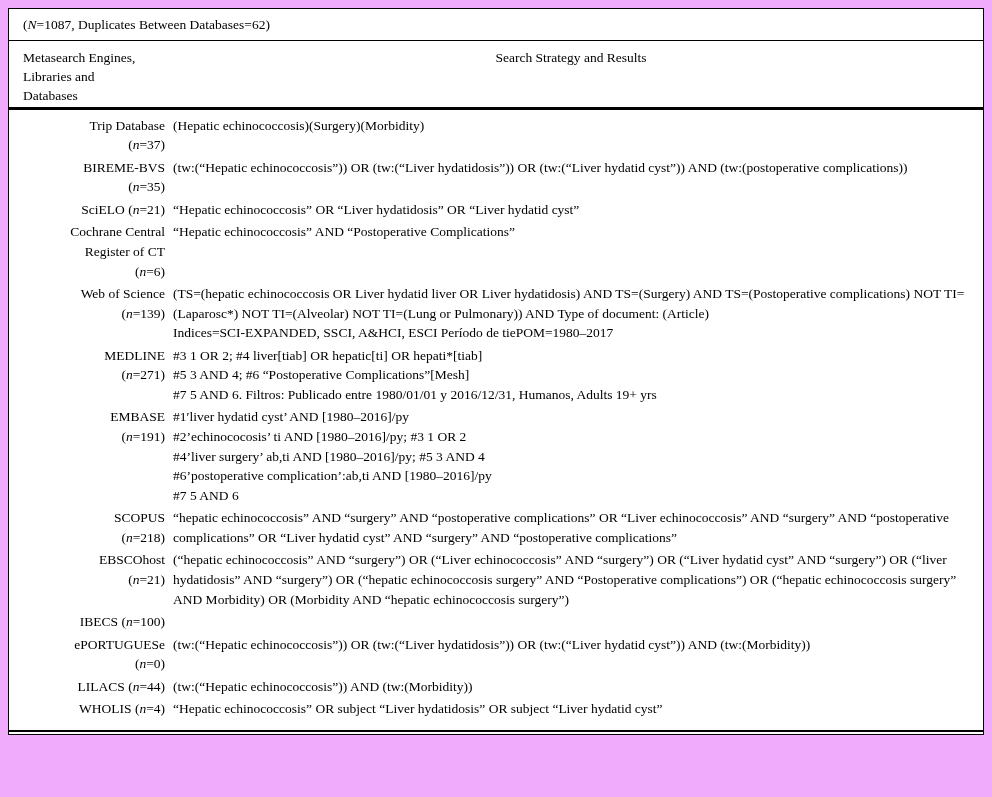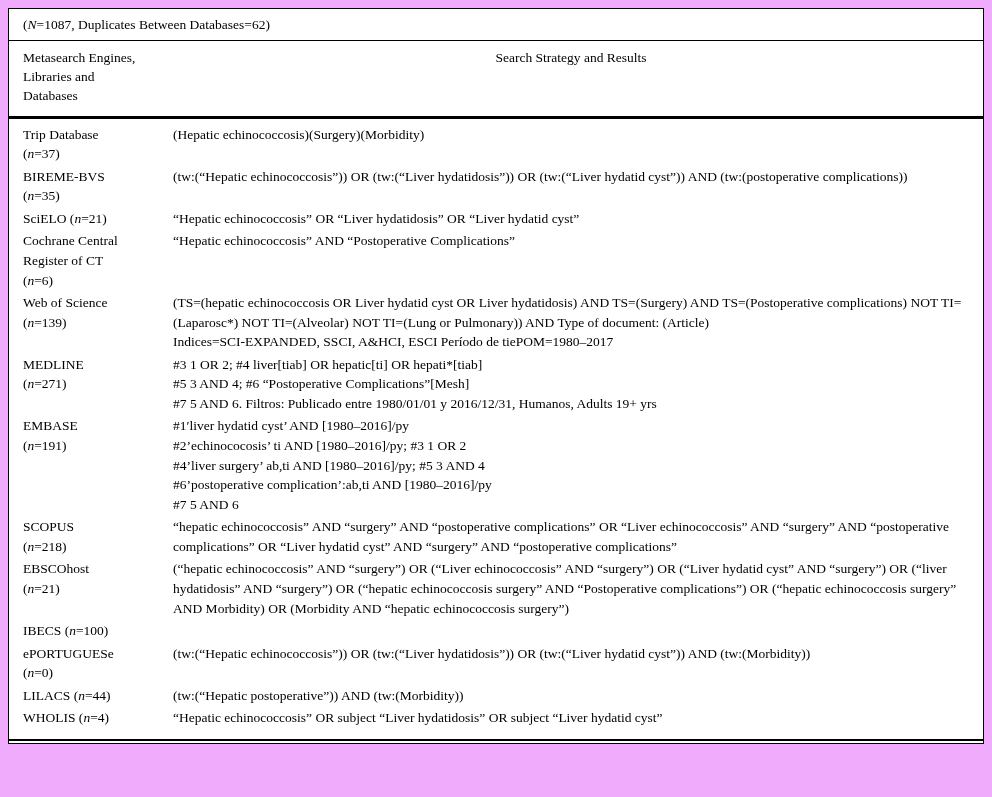--- a/index.html
+++ b/index.html
@@ -24,21 +24,21 @@
     background: #fff;
   }
   .caption-row {
     padding: 7px 14px 5px 14px;
     border-bottom: 1px solid #000;
     font-size: 13.5px;
     line-height: 1.4;
   }
   .header-row {
     display: flex;
-    padding: 8px 14px 10px 14px;
+    padding: 8px 14px 1px 14px;
     border-bottom: 3px solid #000;
     font-size: 13.5px;
     line-height: 1.4;
   }
   .header-col-1 {
     width: 150px;
     flex-shrink: 0;
     white-space: pre-line;
   }
   .header-col-2 {
@@ -54,20 +54,21 @@
   .row {
     display: flex;
     margin-bottom: 3px;
   }
   .cell.name {
     width: 150px;
     flex-shrink: 0;
     padding-right: 8px;
     box-sizing: border-box;
     white-space: pre-line;
+    text-align: right;
   }
   .cell.strategy {
     flex: 1;
     min-width: 0;
   }
   .line {
     word-wrap: break-word;
   }
   i { font-style: italic; }
 </style>
@@ -112,21 +113,21 @@
 Register of CT
 (<i>n</i>=6)</div>
           <div class="cell strategy">
             <div class="line">“Hepatic echinococcosis” AND “Postoperative Complications”</div>
           </div>
         </div>
         <div class="row">
           <div class="cell name">Web of Science
 (<i>n</i>=139)</div>
           <div class="cell strategy">
-            <div class="line">(TS=(hepatic echinococcosis OR Liver hydatid cyst OR Liver hydatidosis) AND TS=(Surgery) AND TS=(Postoperative complications) NOT TI=(Laparosc*) NOT TI=(Alveolar) NOT TI=(Lung or Pulmonary)) AND Type of document: (Article)</div>
+            <div class="line">(TS=(hepatic echinococcosis OR Liver hydatid liver OR Liver hydatidosis) AND TS=(Surgery) AND TS=(Postoperative complications) NOT TI=(Laparosc*) NOT TI=(Alveolar) NOT TI=(Lung or Pulmonary)) AND Type of document: (Article)</div>
             <div class="line">Indices=SCI-EXPANDED, SSCI, A&amp;HCI, ESCI Período de tiePOM=1980–2017</div>
           </div>
         </div>
         <div class="row">
           <div class="cell name">MEDLINE
 (<i>n</i>=271)</div>
           <div class="cell strategy">
             <div class="line">#3 1 OR 2; #4 liver[tiab] OR hepatic[ti] OR hepati*[tiab]</div>
             <div class="line">#5 3 AND 4; #6 “Postoperative Complications”[Mesh]</div>
             <div class="line">#7 5 AND 6. Filtros: Publicado entre 1980/01/01 y 2016/12/31, Humanos, Adults 19+ yrs</div>
@@ -163,21 +164,21 @@
         <div class="row">
           <div class="cell name">ePORTUGUESe
 (<i>n</i>=0)</div>
           <div class="cell strategy">
             <div class="line">(tw:(“Hepatic echinococcosis”)) OR (tw:(“Liver hydatidosis”)) OR (tw:(“Liver hydatid cyst”)) AND (tw:(Morbidity))</div>
           </div>
         </div>
         <div class="row">
           <div class="cell name">LILACS (<i>n</i>=44)</div>
           <div class="cell strategy">
-            <div class="line">(tw:(“Hepatic postoperative”)) AND (tw:(Morbidity))</div>
+            <div class="line">(tw:(“Hepatic echinococcosis”)) AND (tw:(Morbidity))</div>
           </div>
         </div>
         <div class="row">
           <div class="cell name">WHOLIS (<i>n</i>=4)</div>
           <div class="cell strategy">
             <div class="line">“Hepatic echinococcosis” OR subject “Liver hydatidosis” OR subject “Liver hydatid cyst”</div>
           </div>
         </div>
       </div>
 

